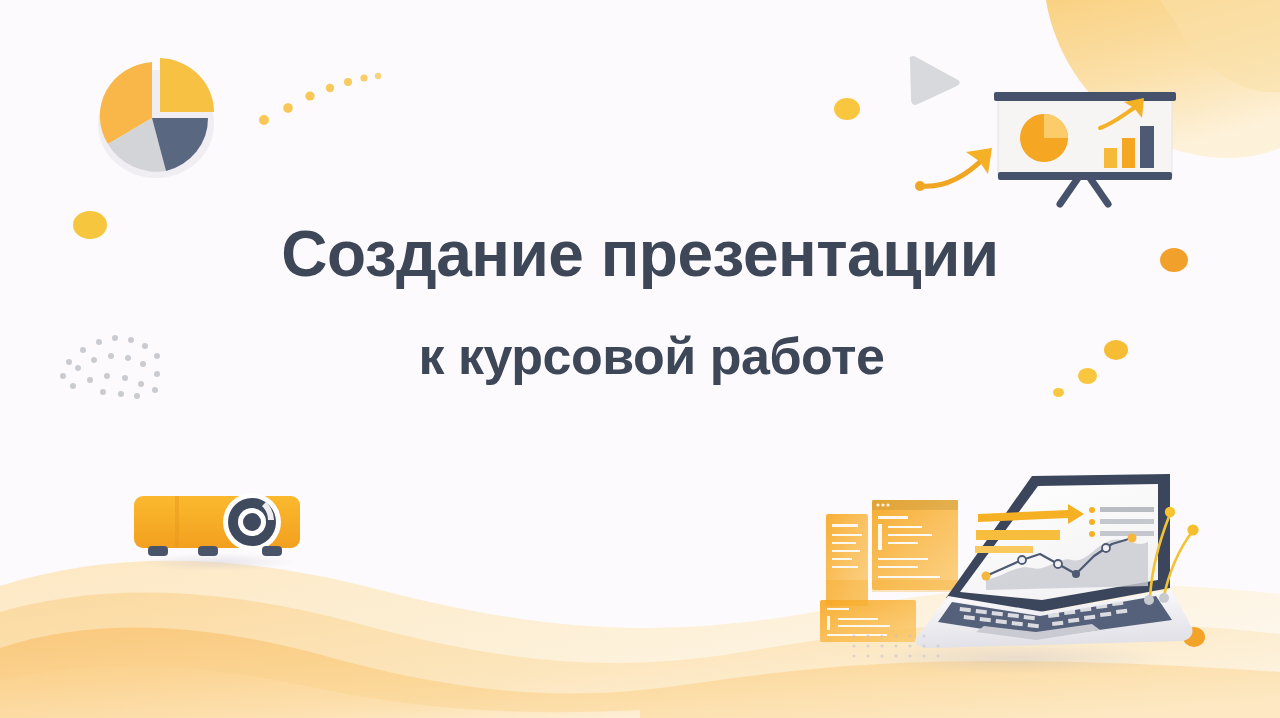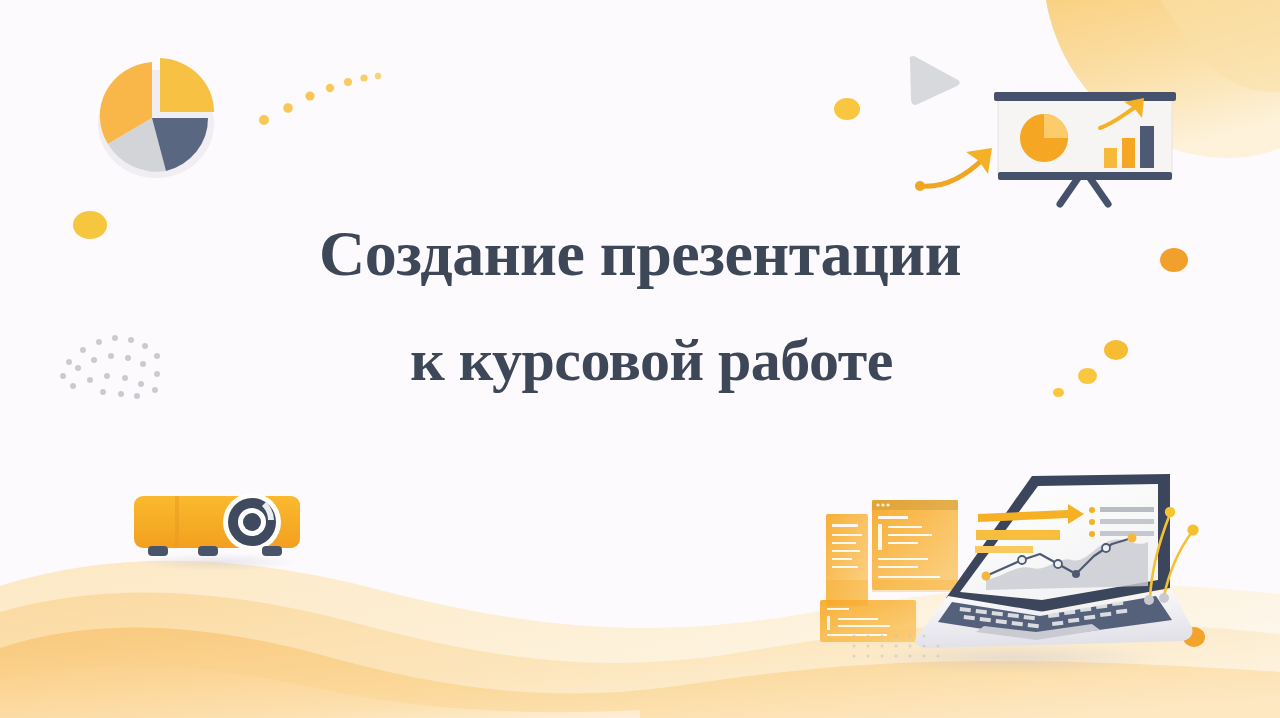--- a/index.html
+++ b/index.html
@@ -32,29 +32,29 @@
     position: absolute;
     left: 0;
     top: 222px;
     width: 1280px;
     text-align: center;
     z-index: 40;
   }
   .title-line {
     display: block;
     color: #3d4758;
-    font-family: Liberation Serif, serif;
+    font-family: Liberation Sans, sans-serif;
     font-weight: 700;
     font-size: 63px;
     line-height: 1.0;
     letter-spacing: -0.5px;
     white-space: nowrap;
   }
   .title-line.l1 { font-size: 64px; }
-  .title-line.l2 { font-size: 60px; margin-top: 44px; padding-left: 23px; }
+  .title-line.l2 { font-size: 52px; margin-top: 44px; padding-left: 23px; }
 
   
   .decor {
     position: absolute;
     z-index: 20;
   }
   .dot {
     position: absolute;
     border-radius: 50%;
   }

